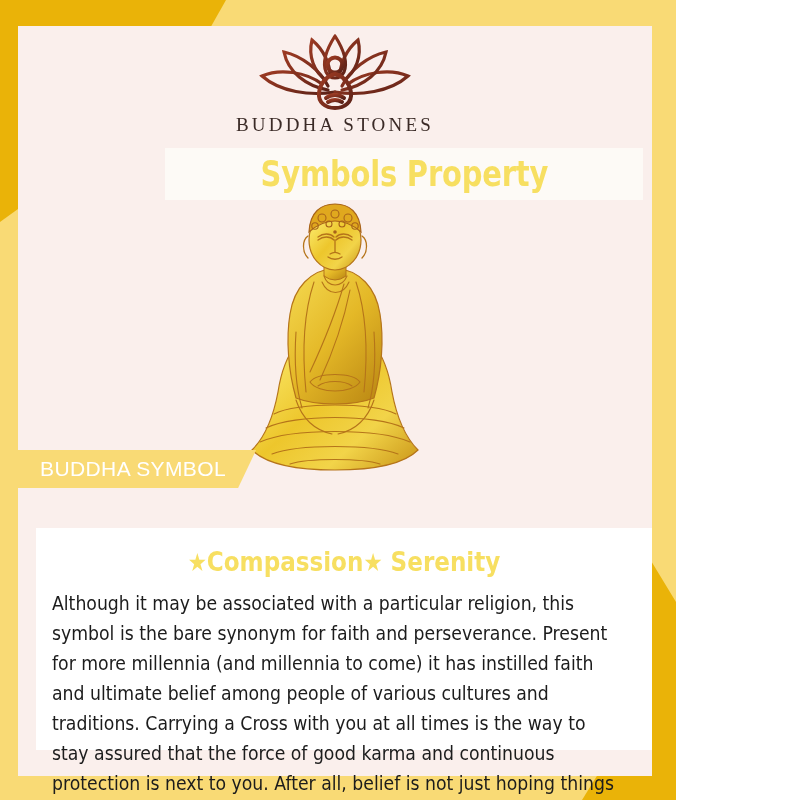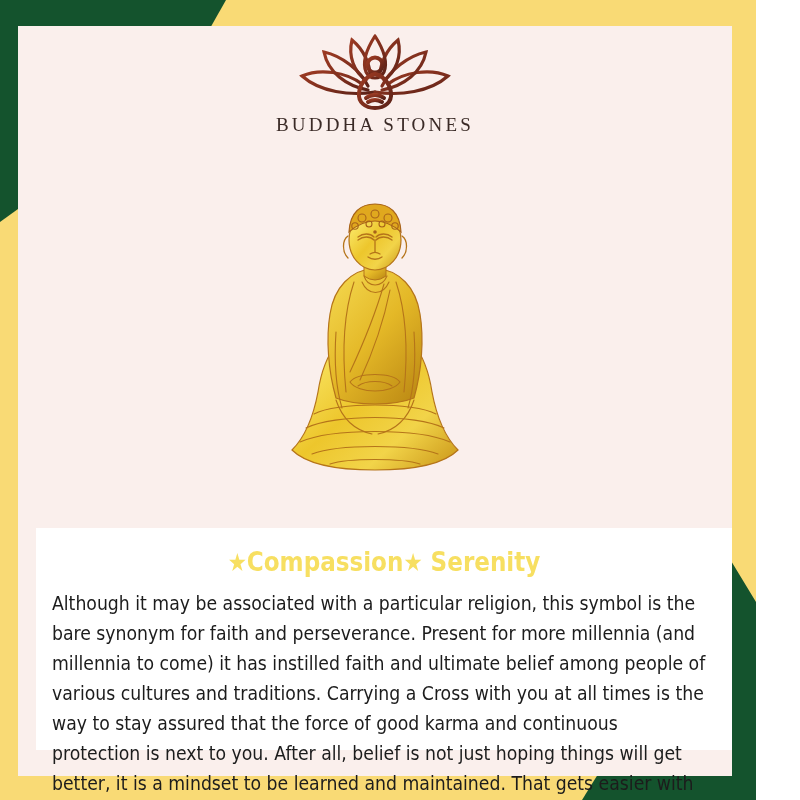--- a/index.html
+++ b/index.html
@@ -5,22 +5,22 @@
   * { margin:0; padding:0; box-sizing:border-box; }
 
   html, body {
     width:800px; height:800px;
     overflow:hidden;
     font-family:"Liberation Sans", sans-serif;
   }
 
   #page {
     position:relative;
-    width:756px; height:800px;
-    background:#14532d;
+    width:676px; height:800px;
+    background:#eab308;
     overflow:hidden;
   }
 
   
   .band {
     position:absolute;
     background:#f9da75;
   }
   
   .band-top {
@@ -187,20 +187,23 @@
 
           <path d="M95 44 C 86 46, 80 54, 79 63 C 78 72, 85 78, 95 78 C 105 78, 112 72, 111 63 C 110 54, 104 46, 95 44"></path>
 
           <path d="M86 68 C 91 64, 99 64, 104 68"></path>
           <path d="M88 72 C 93 69, 97 69, 102 72"></path>
         </g>
       </svg>
       <div id="logo-word">BUDDHA STONES</div>
     </div>
 
+    <div id="title-banner">
+      <div id="title-text">Symbols Property</div>
+    </div>
 
     <div id="hero">
       <svg id="buddha" viewBox="0 0 182 300">
         <defs>
           <linearGradient id="gold" x1="0" y1="0" x2="1" y2="1">
             <stop offset="0%" stop-color="#e9c531"></stop>
             <stop offset="22%" stop-color="#f7e05a"></stop>
             <stop offset="48%" stop-color="#edc62c"></stop>
             <stop offset="72%" stop-color="#f2d449"></stop>
             <stop offset="100%" stop-color="#c89316"></stop>
@@ -274,20 +277,23 @@
           <path d="M22 226 C 50 212, 132 212, 160 226"></path>
           <path d="M16 240 C 48 226, 134 226, 166 240"></path>
           <path d="M28 252 C 54 242, 128 242, 154 252"></path>
           <path d="M46 262 C 64 256, 118 256, 136 262"></path>
           <path d="M52 198 C 58 216, 70 228, 88 232"></path>
           <path d="M130 198 C 124 216, 112 228, 94 232"></path>
         </g>
       </svg>
     </div>
 
+    <div id="ribbon">
+      <span id="ribbon-text">BUDDHA SYMBOL</span>
+    </div>
 
     <div id="article">
       <div id="subtitle">
         <span class="star">★</span><span>Compassion</span><span class="star">★</span><span> Serenity</span>
       </div>
       <p id="body-copy">Although it may be associated with a particular religion, this symbol is the bare synonym for faith and perseverance. Present for more millennia (and millennia to come) it has instilled faith and ultimate belief among people of various cultures and traditions. Carrying a Cross with you at all times is the way to stay assured that the force of good karma and continuous protection is next to you. After all, belief is not just hoping things will get better, it is a mindset to be learned and maintained. That gets easier with a Cross symbol to look at.</p>
     </div>
 
   </div>
 </div>

